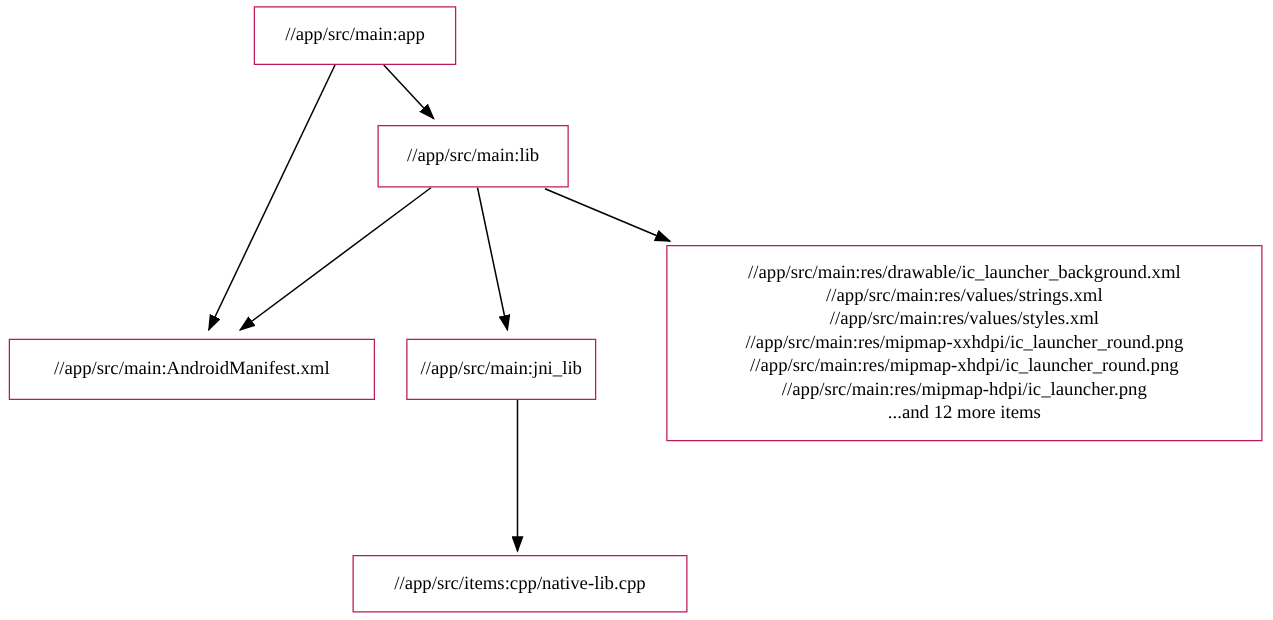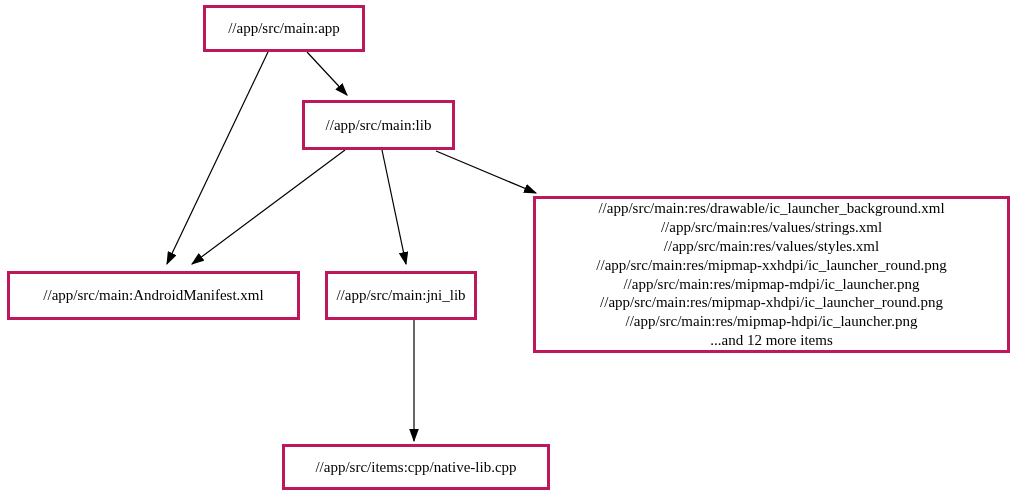--- a/index.html
+++ b/index.html
@@ -20,21 +20,21 @@
     position: absolute;
     left: 0;
     top: 0;
     width: 1018px;
     height: 496px;
     pointer-events: none;
   }
   .node {
     position: absolute;
     box-sizing: border-box;
-    border: 3px solid #be185d;
+    border: 1px solid #be185d;
     background: #ffffff;
     display: flex;
     align-items: center;
     justify-content: center;
     font-size: 15px;
     white-space: nowrap;
     text-align: center;
   }
   .node.multiline {
     flex-direction: column;
@@ -86,21 +86,20 @@
 
   <div class="node" id="node-jni-lib">
     <span>//app/src/main:jni_lib</span>
   </div>
 
   <div class="node multiline" id="node-res-group">
     <div>//app/src/main:res/drawable/ic_launcher_background.xml</div>
     <div>//app/src/main:res/values/strings.xml</div>
     <div>//app/src/main:res/values/styles.xml</div>
     <div>//app/src/main:res/mipmap-xxhdpi/ic_launcher_round.png</div>
-    <div>//app/src/main:res/mipmap-mdpi/ic_launcher.png</div>
     <div>//app/src/main:res/mipmap-xhdpi/ic_launcher_round.png</div>
     <div>//app/src/main:res/mipmap-hdpi/ic_launcher.png</div>
     <div>...and 12 more items</div>
   </div>
 
   <div class="node" id="node-native-cpp">
     <span>//app/src/items:cpp/native-lib.cpp</span>
   </div>
 
 </div>

